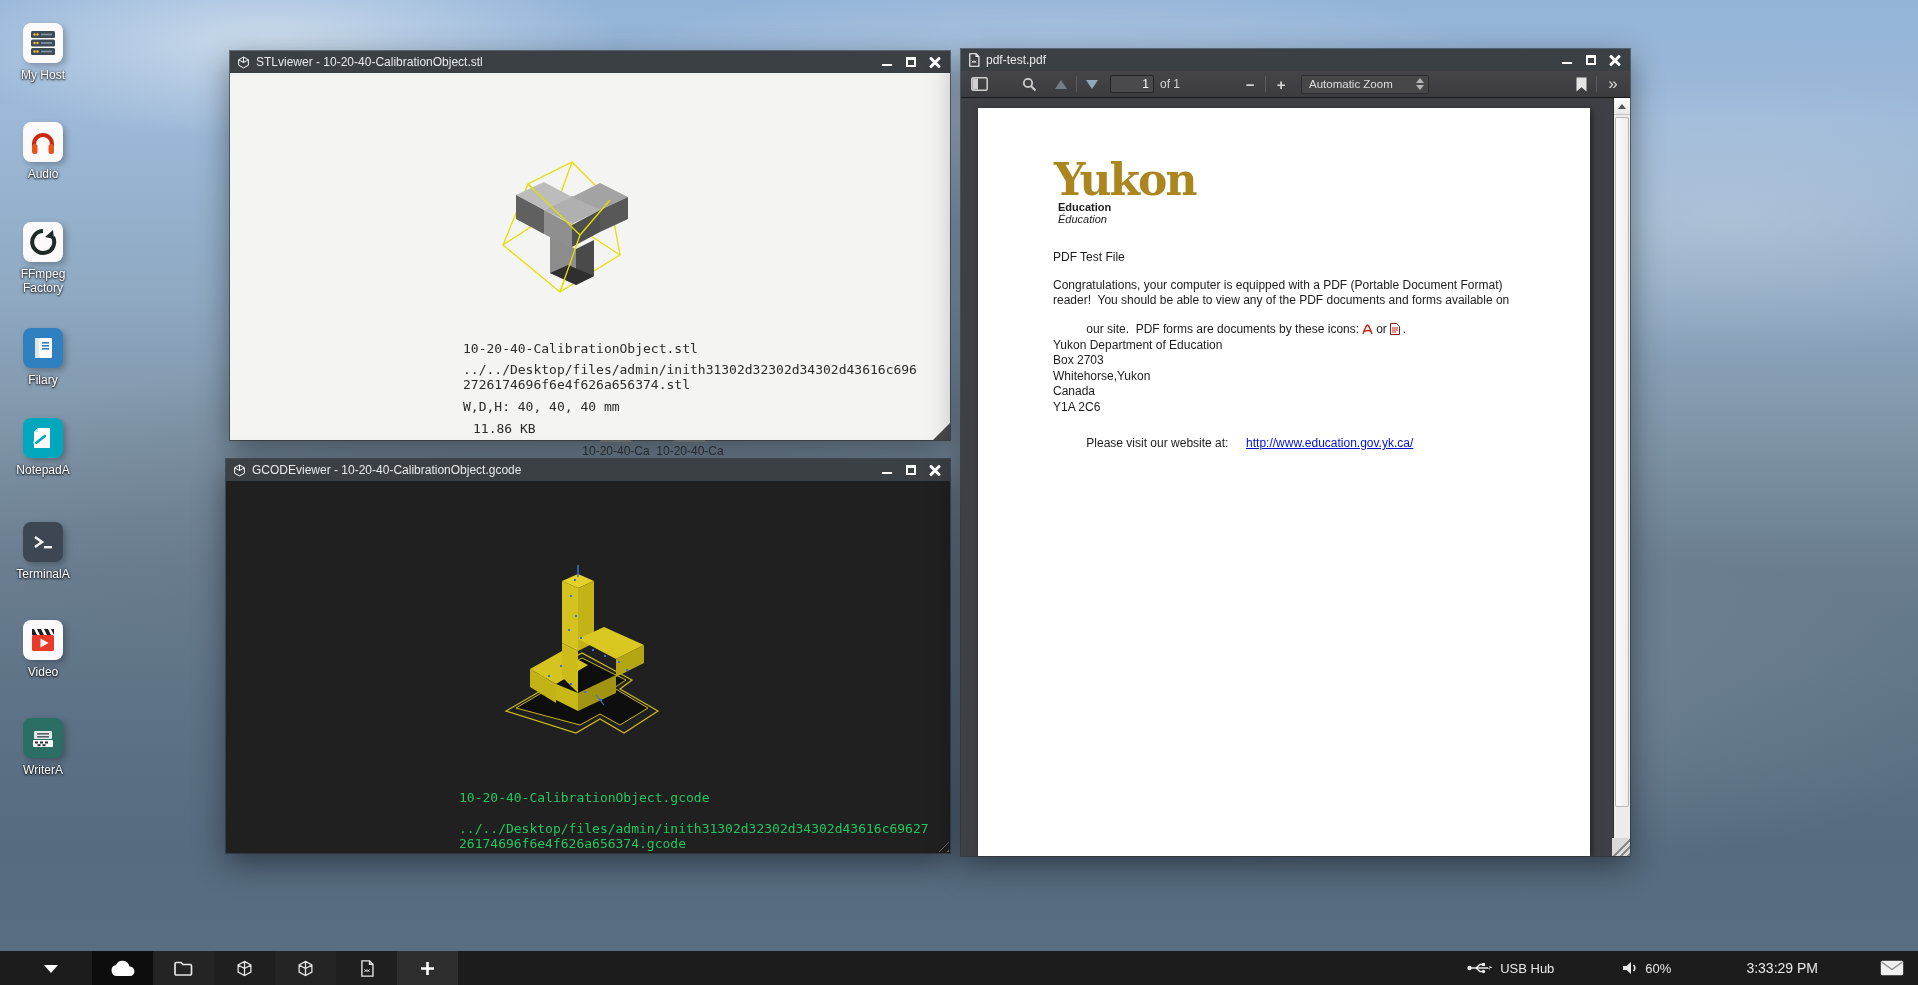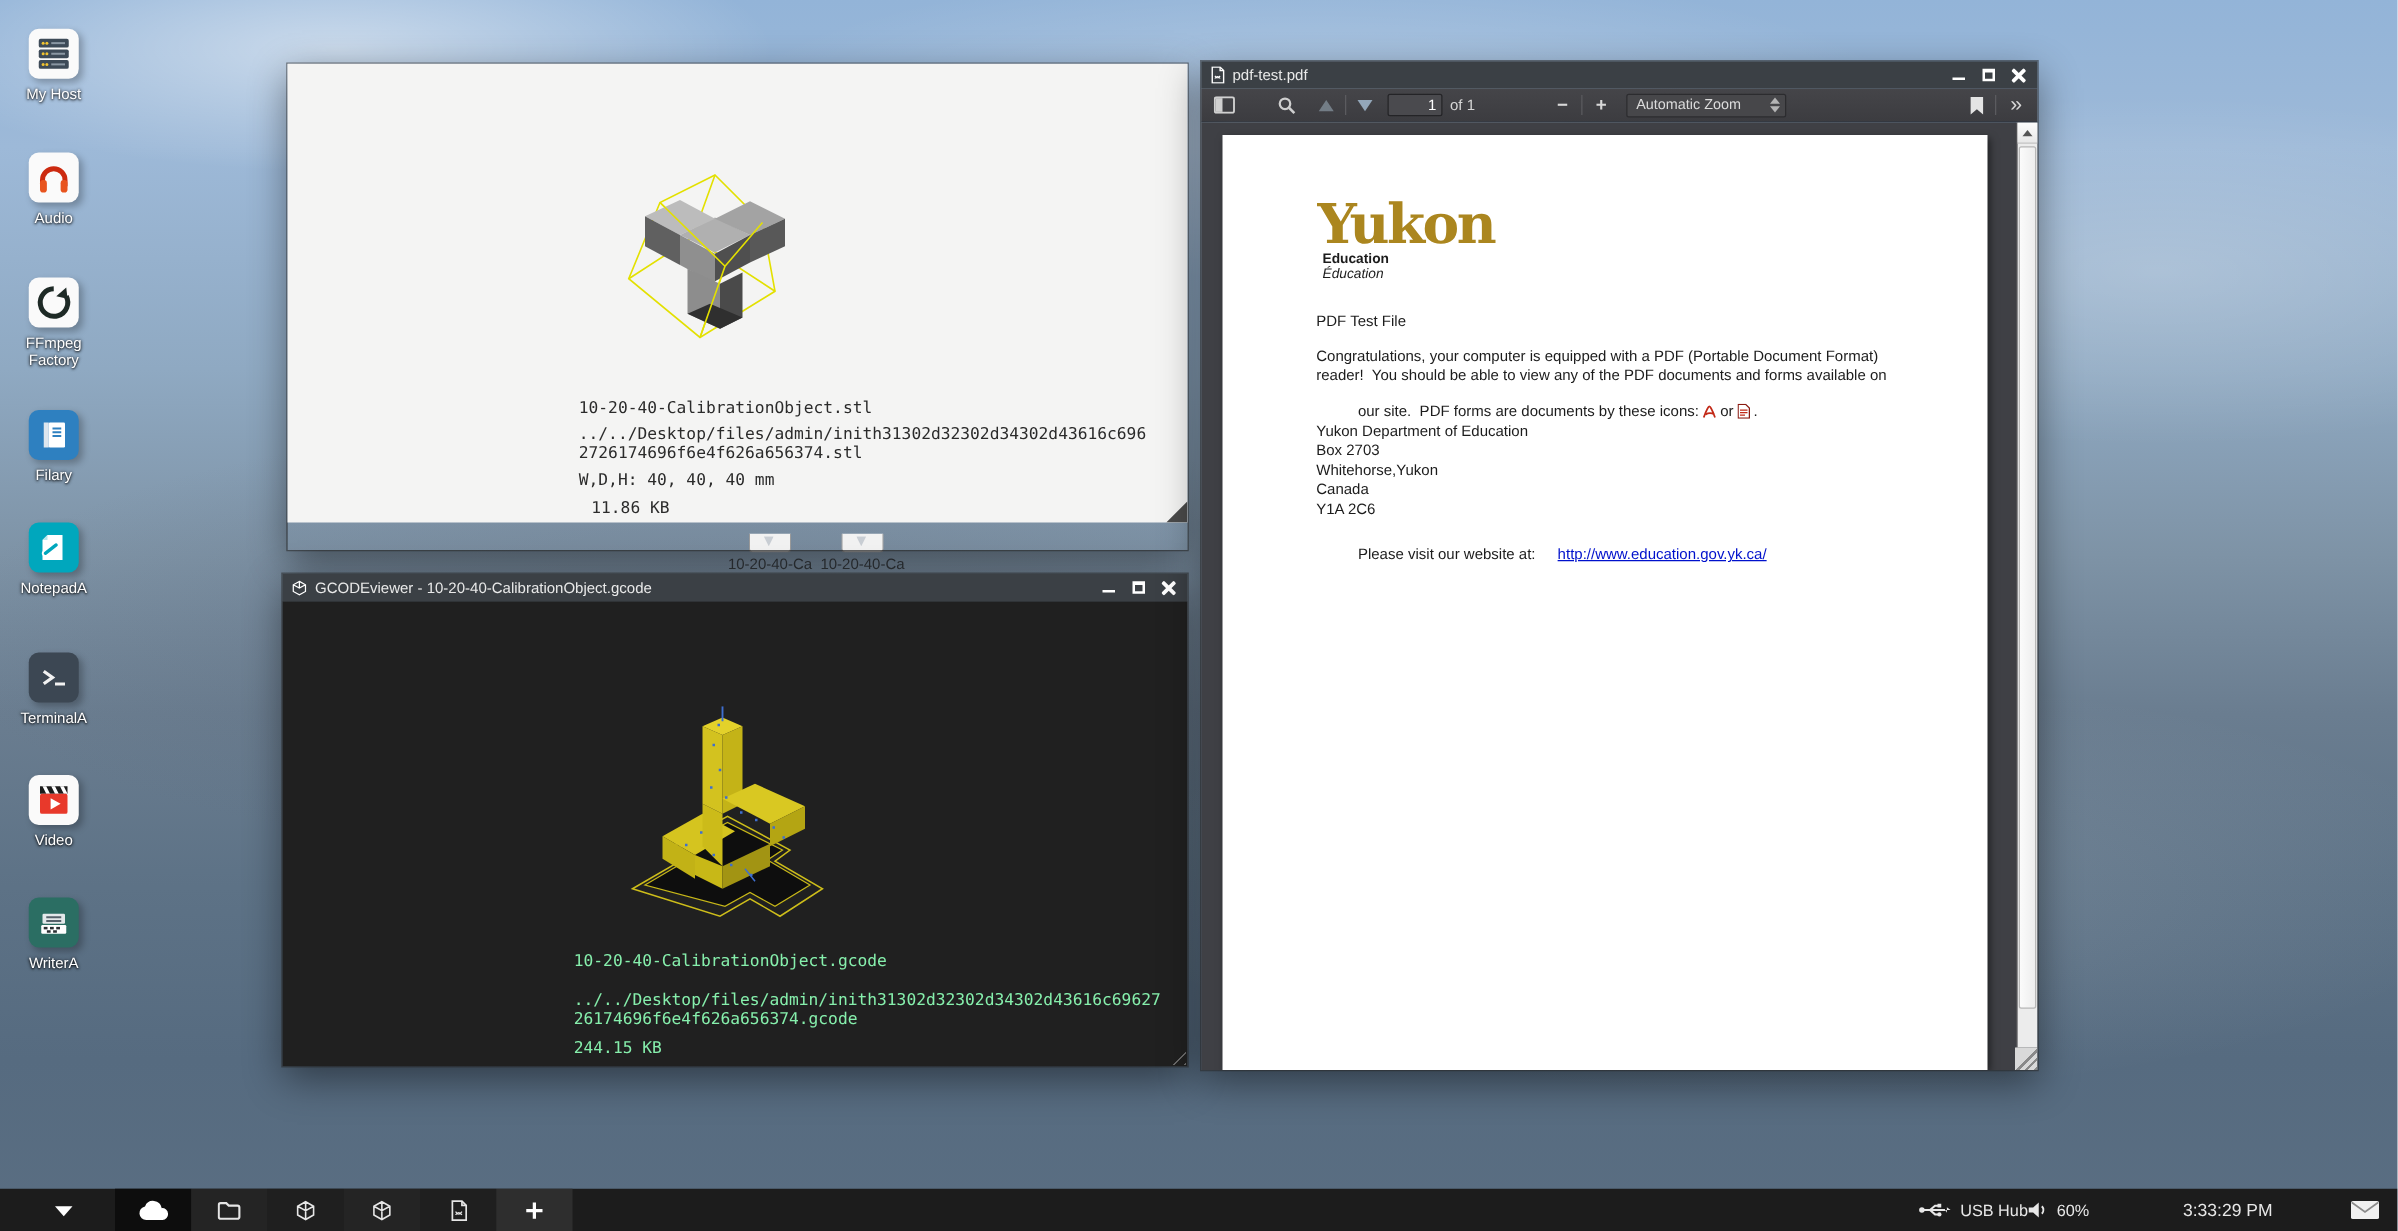--- a/index.html
+++ b/index.html
@@ -35,21 +35,21 @@
   
   #stl-win { left:230px; top:51px; width:720px; height:389px; }
   #stl-content { position:relative; width:100%; height:367px; background:#f4f4f3; overflow:hidden; }
   #stl-content .info { position:absolute; color:#2b2b2b; }
   #stl-canvas { position:absolute; left:258px; top:64px; width:175px; height:185px; }
   .grip-dark { position:absolute; right:0; bottom:0; width:0; height:0;
                border-left:17px solid transparent; border-bottom:17px solid #4a4a4a; }
   
   #gcode-win { left:226px; top:459px; width:724px; height:394px; }
   #gcode-content { position:relative; width:100%; height:372px; background:#202020; overflow:hidden; }
-  #gcode-content .info { position:absolute; color:#86efac; }
+  #gcode-content .info { position:absolute; color:#22c55e;margin-top:28px; }
   #gcode-canvas { position:absolute; left:274px; top:84px; width:200px; height:185px; }
   .grip-lines { position:absolute; right:1px; bottom:1px; width:16px; height:16px;
     background:repeating-linear-gradient(135deg, transparent 0 3px, #6a6a6a 3px 4px, transparent 4px 6px);
     clip-path:polygon(100% 0,100% 100%,0 100%); }
   
   .gap-file { position:absolute; width:70px; text-align:center; }
   .gap-file .frag { width:34px; height:15px; margin:0 auto; background:#f2f2f2; border:1px solid #9a9a9a; border-top:none;
                     border-radius:0 0 3px 3px; position:relative; }
   .gap-file .frag::after { content:""; position:absolute; left:11px; top:2px; width:8px; height:8px;
                     background:#c9ced4; clip-path:polygon(0 0,100% 0,50% 100%); }
@@ -214,20 +214,31 @@
   <div class="gap-file" style="left:581px; top:427px">
     <div class="frag"></div>
     <div class="glabel">10-20-40-Ca</div>
   </div>
   <div class="gap-file" style="left:655px; top:427px">
     <div class="frag"></div>
     <div class="glabel">10-20-40-Ca</div>
   </div>
 
   <div class="window" id="stl-win">
+    <div class="titlebar">
+      <svg width="13" height="13" viewBox="0 0 24 24">
+        <path d="M12 2 L21 7 V17 L12 22 L3 17 V7 Z M12 2 V12 M3 7 L12 12 L21 7" fill="none" stroke="#fff" stroke-width="1.8"></path>
+      </svg>
+      <span class="title">STLviewer - 10-20-40-CalibrationObject.stl</span>
+      <div class="controls">
+        <span class="wc min"></span>
+        <span class="wc max"></span>
+        <span class="wc close"></span>
+      </div>
+    </div>
     <div id="stl-content">
       <svg id="stl-canvas" viewBox="0 0 175 185">
 
         <g stroke="#e3e000" stroke-width="1.3" fill="none">
           <polygon points="84,25 122,63 132,118 72,155 15,108 40,47"></polygon>
           <path d="M92 98 L122 63 M92 98 L72 155 M92 98 L40 47"></path>
           <path d="M66 75 L84 25 M66 75 L132 118 M66 75 L15 108"></path>
         </g>
 
         <polygon points="56,73 84,59 112,73 84,87" fill="#b0b0b0"></polygon>
@@ -443,21 +454,21 @@
         <path d="M11 1 v4 h4" fill="none" stroke="#e6e6e6" stroke-width="1.6"></path>
         <path d="M5 11 c2 3 4 3 6 0 M5 14 c2 -3 4 -3 6 0" fill="none" stroke="#e6e6e6" stroke-width="1.1"></path>
       </svg>
     </div>
     <div class="tile" style="background:#2e2e2e">
       <svg width="15" height="15" viewBox="0 0 15 15">
         <path d="M7.5 1 V14 M1 7.5 H14" stroke="#fff" stroke-width="2.6"></path>
       </svg>
     </div>
     <div style="flex:1"></div>
-    <div class="tray" style="">
+    <div class="tray" style="margin-right:68px">
       <svg width="26" height="14" viewBox="0 0 26 14">
         <circle cx="2.5" cy="7" r="2.2" fill="#e8e8e8"></circle>
         <path d="M4 7 H21 M9 7 L13 3.5 H16 M9 7 L13 10.5 H16" stroke="#e8e8e8" stroke-width="1.6" fill="none"></path>
         <rect x="15" y="2" width="3" height="3" fill="#e8e8e8"></rect>
           <circle cx="16.5" cy="10.5" r="1.7" fill="#e8e8e8"></circle>
         <path d="M21 7 l4.5 0 l-3 -2.2 v4.4 z" fill="#e8e8e8"></path>
       </svg>
       <span class="tray-label">USB Hub</span>
     </div>
     <div class="tray" style="margin-right:75px">

